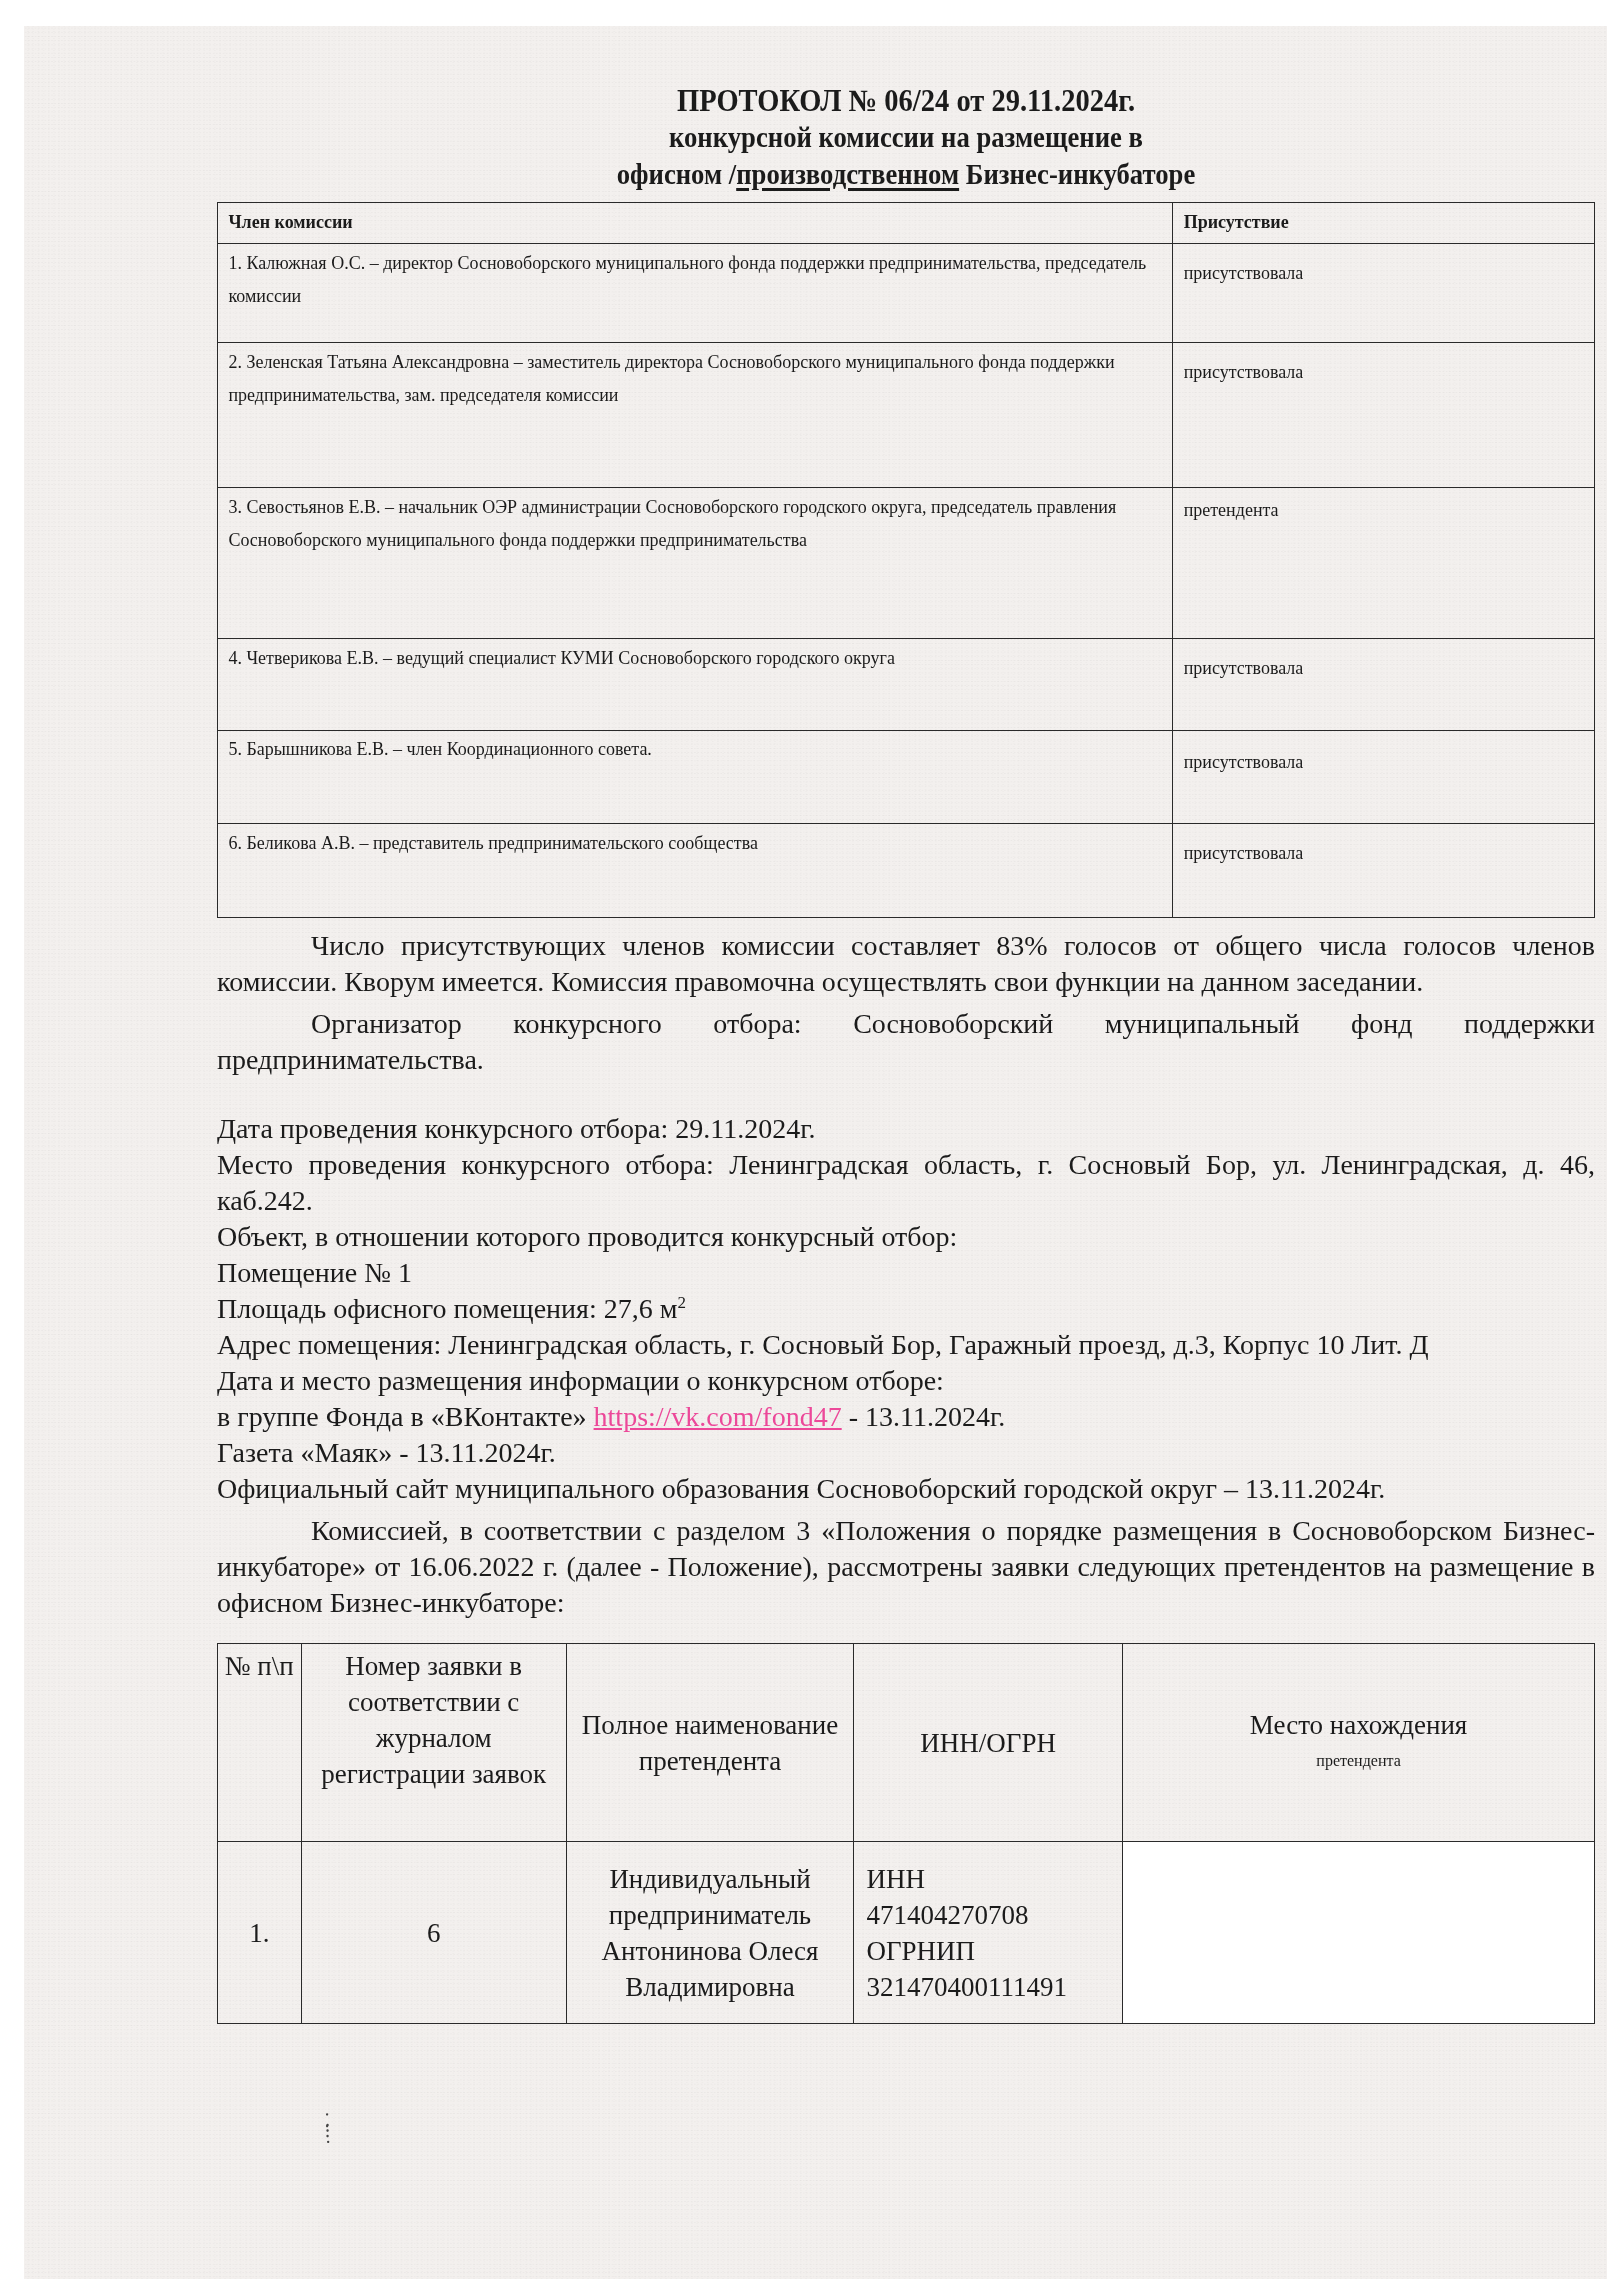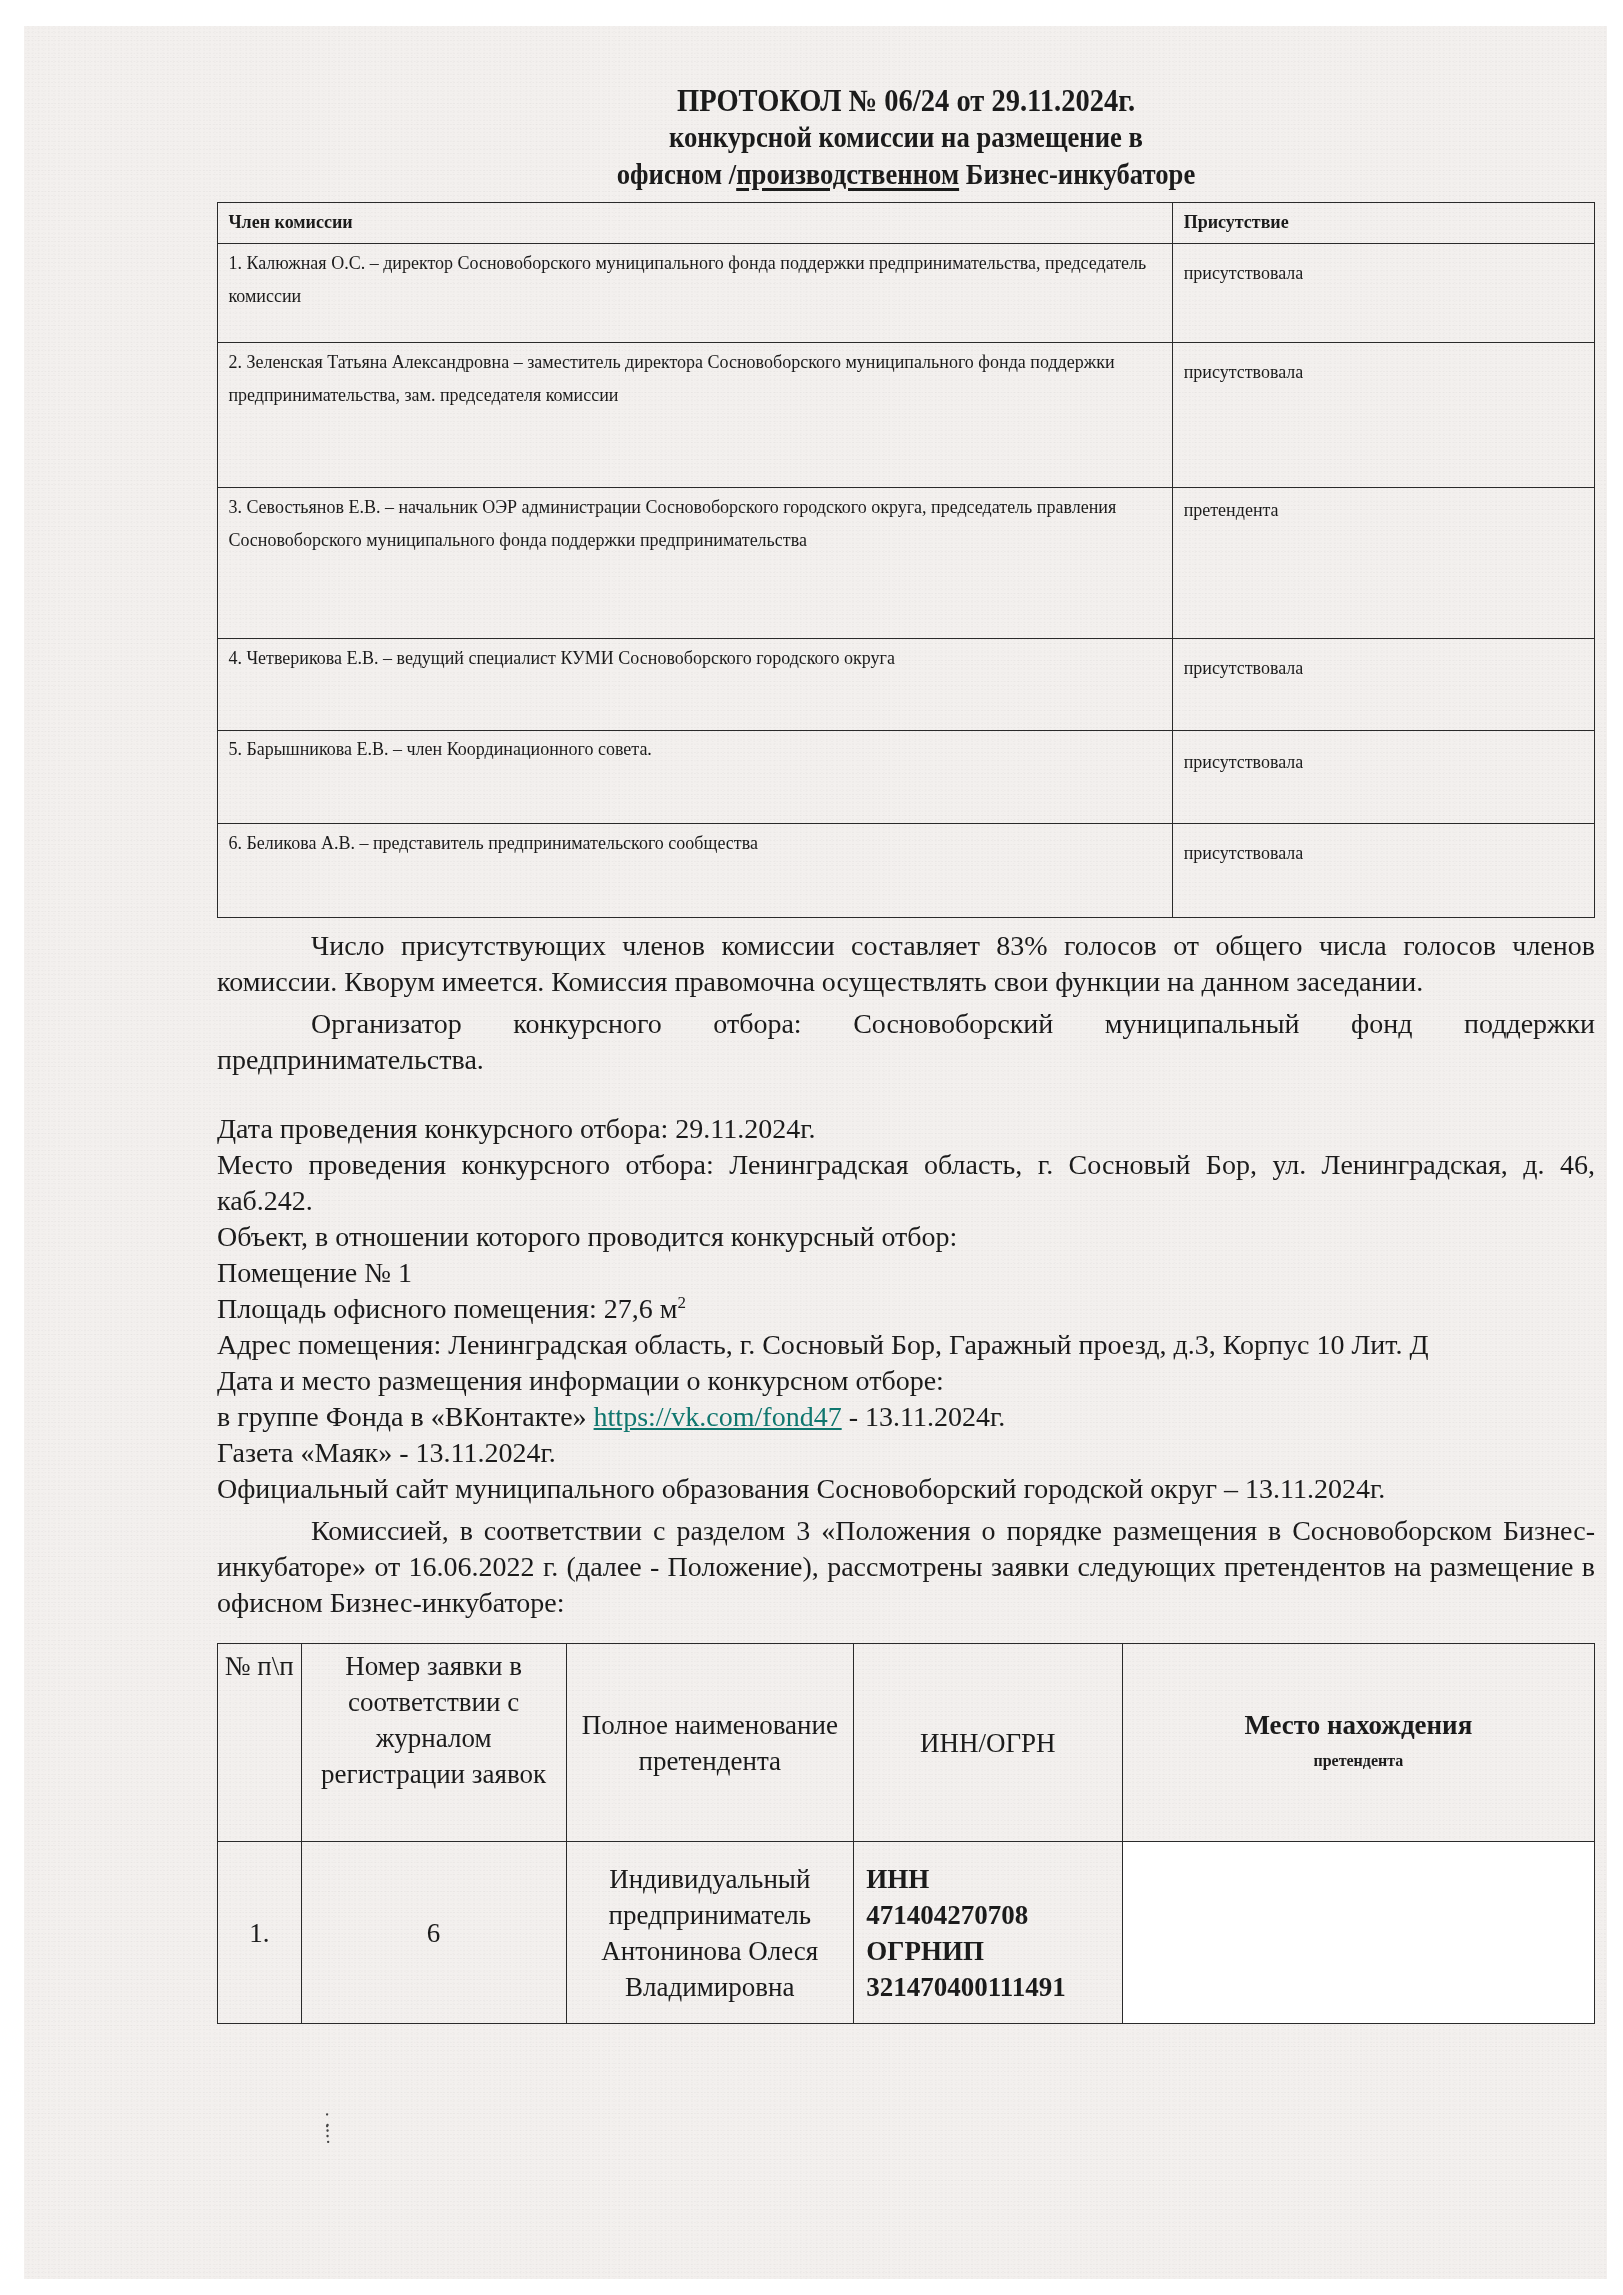--- a/index.html
+++ b/index.html
@@ -79,21 +79,21 @@
   .body-text {
     font-size: 28px;
     line-height: 36px;
     margin-top: 10.4px;
     text-align: justify;
   }
   .body-text p { margin: 0; }
   .indent { text-indent: 94px; }
   .gap-sm { margin-top: 5.7px !important; }
   .gap-md { margin-top: 33px !important; }
-  .link { text-decoration: underline; color: #0f766e; }
+  .link { text-decoration: underline; color: #ec4899; }
   sup { font-size: 17px; line-height: 0; }
 
   .applicants {
     margin-top: 22.6px;
     width: 1378px;
     font-size: 27px;
     line-height: 36px;
   }
   .applicants td, .applicants th {
     border: 1.9px solid #2a2a2a;
@@ -106,21 +106,21 @@
   .applicants .a2 { width: 264px; }
   .applicants .a3 { width: 283px; }
   .applicants .a4 { width: 262px; }
   .applicants .a5 { width: 495px; }
   .applicants thead th { height: 189px; }
   .applicants thead th.a1, .applicants thead th.a2 { vertical-align: top; }
   .applicants tbody td { height: 174px; }
   .applicants tbody td.inn { text-align: left; padding-left: 12.3px; }
   .applicants tbody td.blank { background: #ffffff; }
   .small { font-size: 16px; }
-  .nl { display: block; font-weight: bold; }
+  .nl { display: block; }
 
   .speck {
     position: absolute;
     left: 325px;
     top: 2116px;
     width: 6.6px;
     height: 42px;
     font-size: 19px;
     line-height: 10.4px;
     color: #444;

